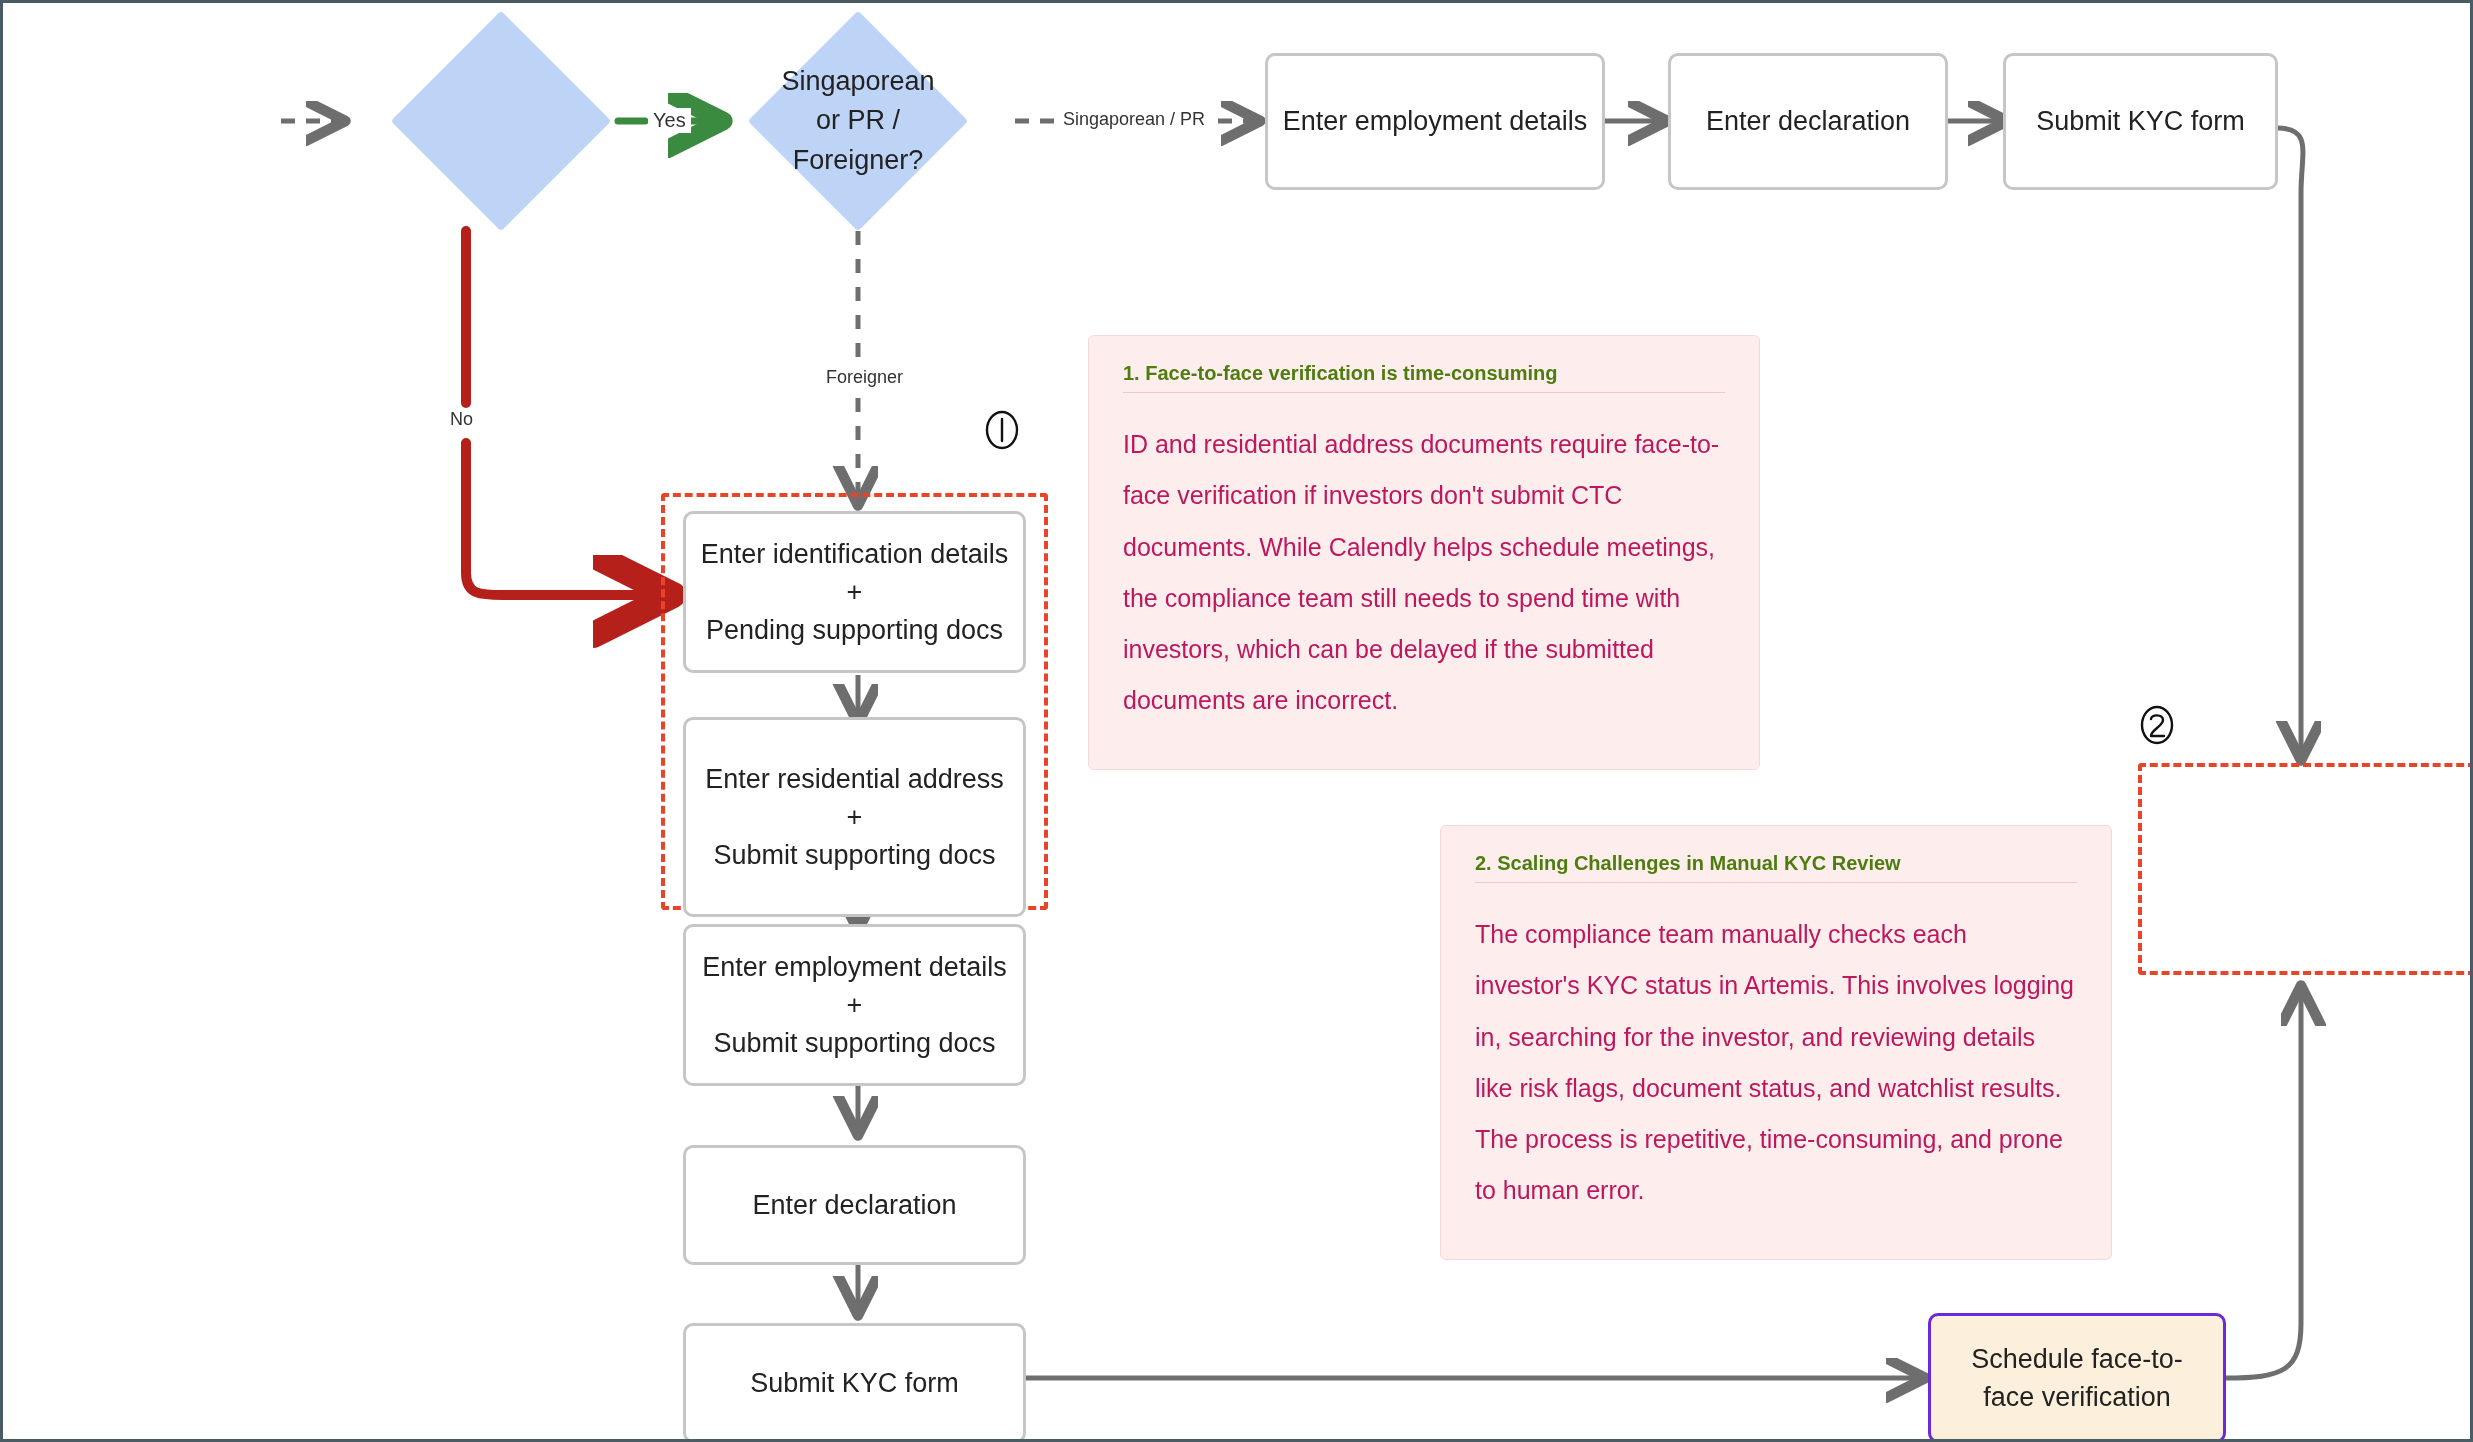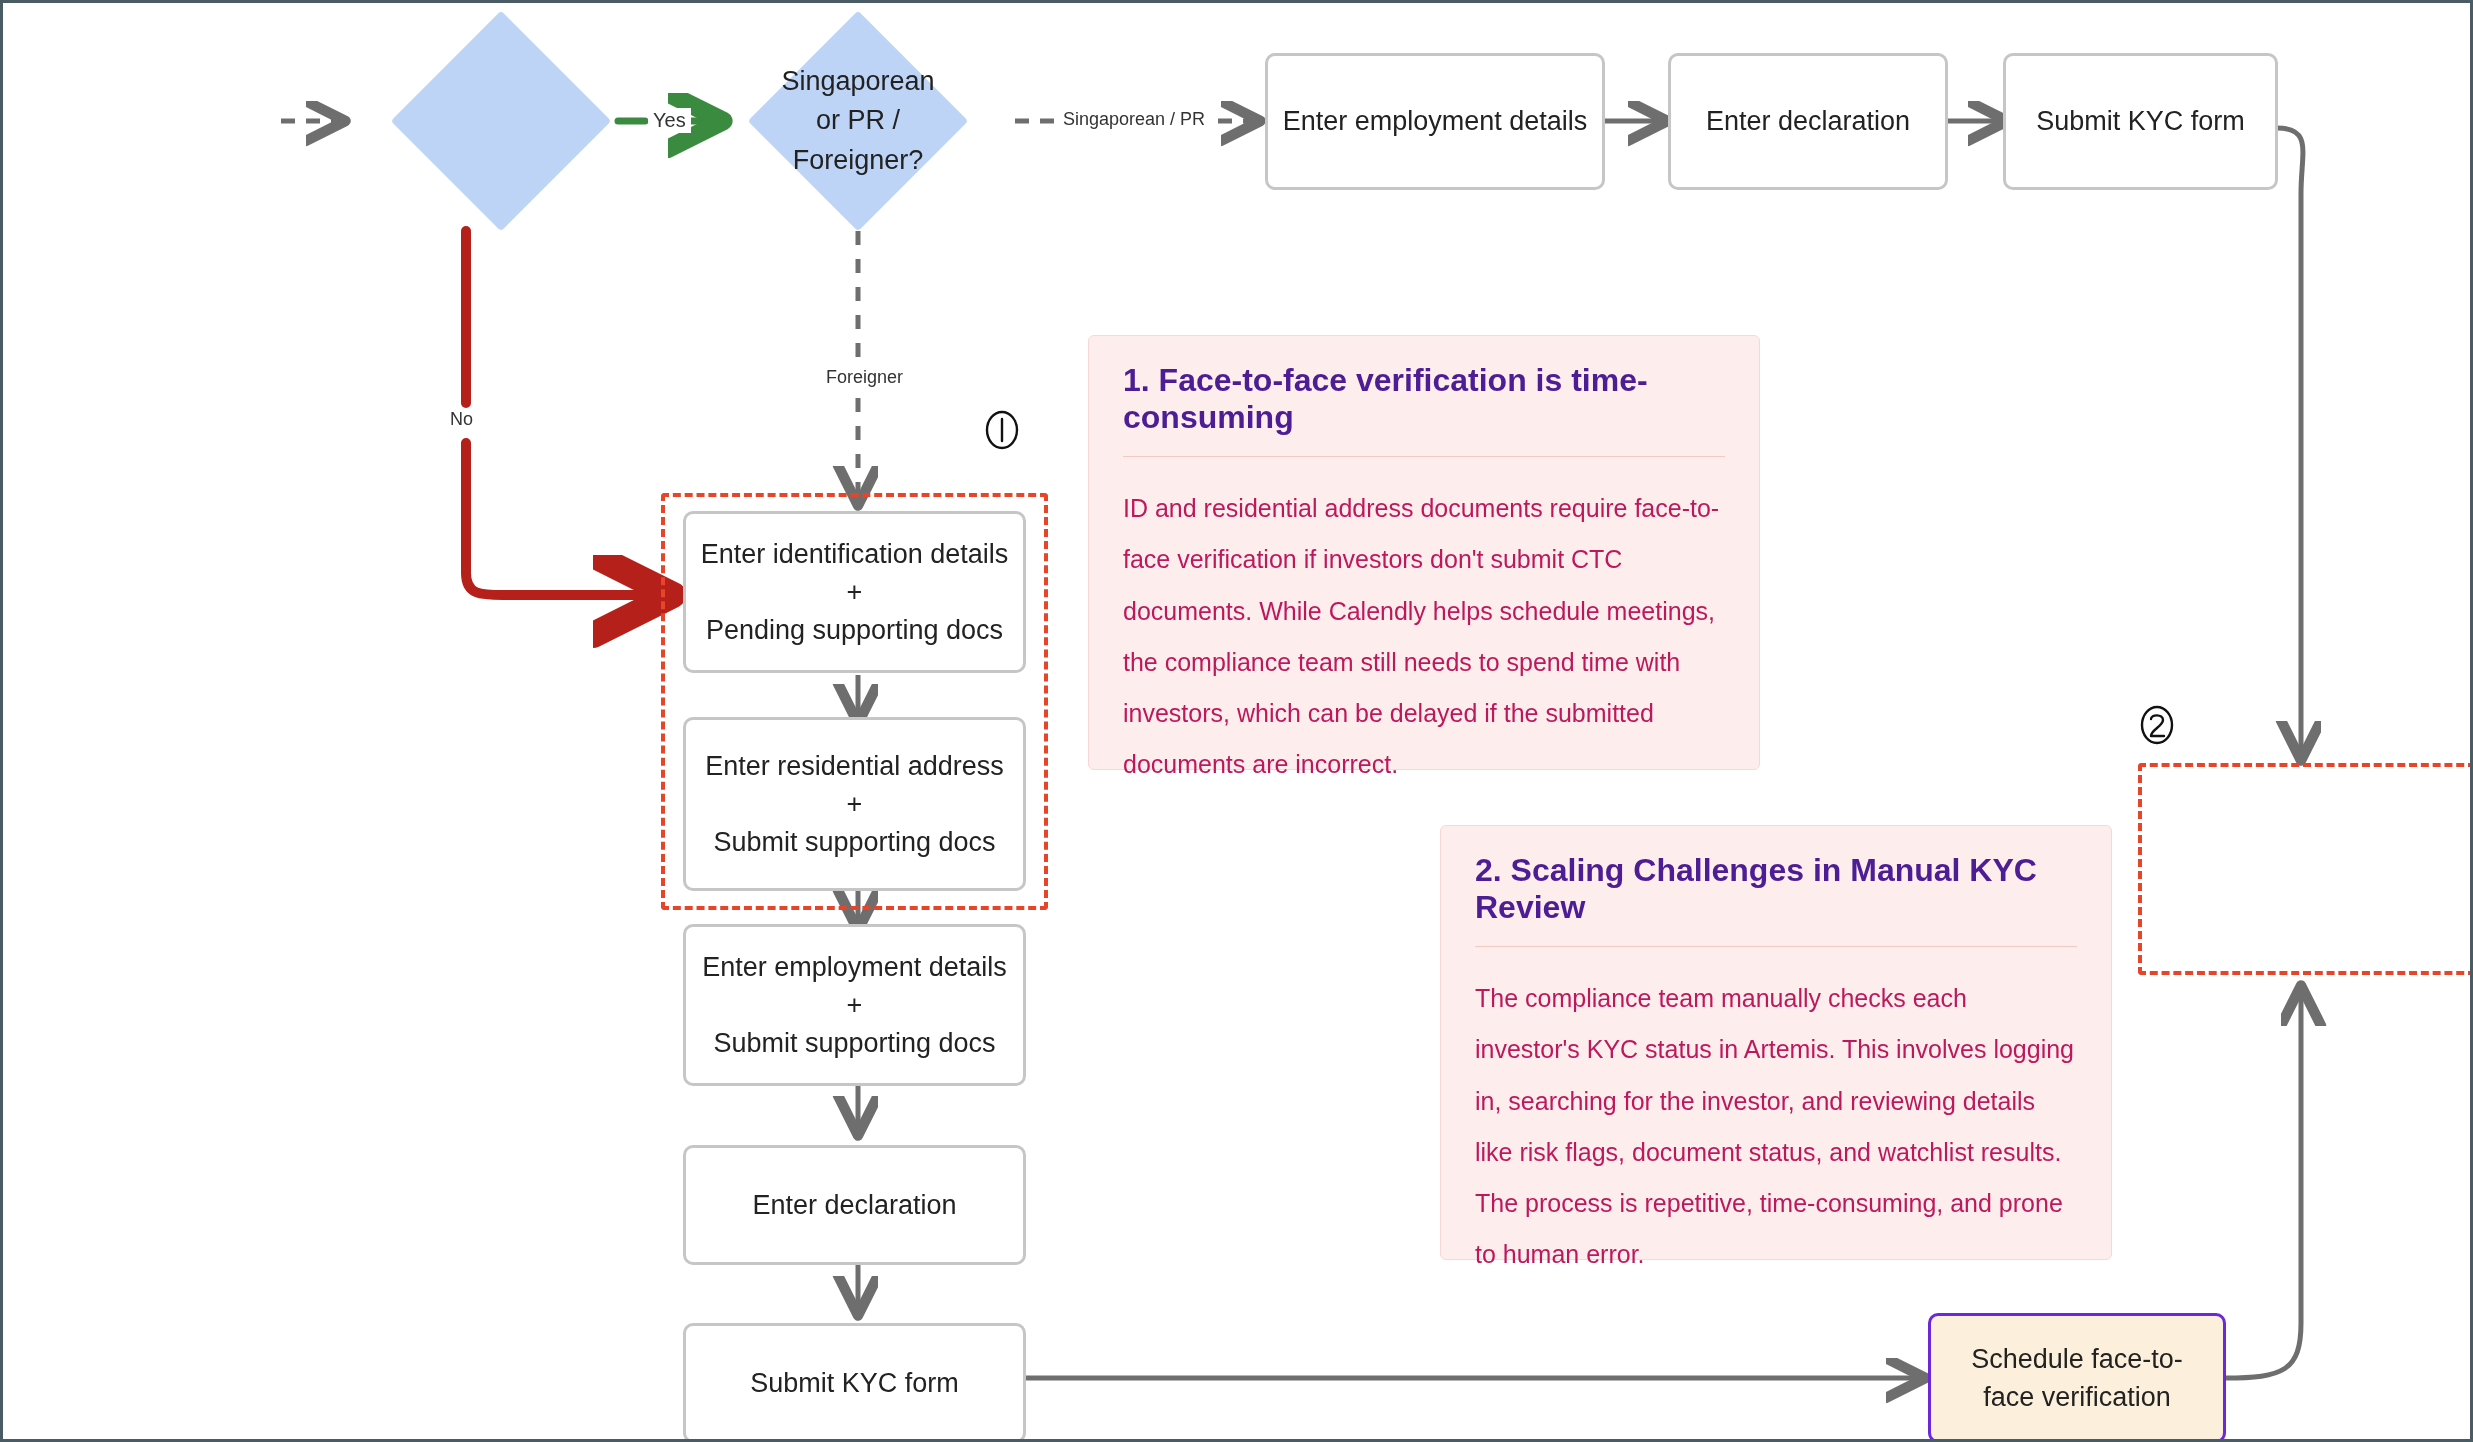--- a/index.html
+++ b/index.html
@@ -82,24 +82,24 @@
   
   .callout{
     position:absolute;
     background:#fdeeed;
     border:1px solid #f6d9d6;
     border-radius:6px;
     box-sizing:border-box;
     padding:26px 34px 30px 34px;
   }
   .callout .ctitle{
-    font-size:32px;
+    font-size:20px;
     font-weight:bold;
-    color:#4c1d95;
-    padding-bottom:20px;
+    color:#4d7c0f;
+    padding-bottom:7px;
     border-bottom:1.5px solid #f3c9c4;
     margin-bottom:26px;
   }
   .callout .cbody{
     font-size:25px;
     color:#be185d;
     line-height:2.05;
   }
 </style>
 </head>
@@ -182,21 +182,21 @@
       <path d="M19,11 L19,33" stroke="#111" stroke-width="2.4" stroke-linecap="round"></path>
     </svg>
   </div>
 
   <div class="node proc" style="left:680px;top:508px;width:343px;height:162px;">
     <span style="white-space:pre-line;">Enter identification details
 +
 Pending supporting docs</span>
   </div>
 
-  <div class="node proc" style="left:680px;top:714px;width:343px;height:174px;">
+  <div class="node proc" style="left:680px;top:714px;width:343px;height:200px;">
     <span style="white-space:pre-line;">Enter residential address
 +
 Submit supporting docs</span>
   </div>
 
   <div class="node proc" style="left:680px;top:921px;width:343px;height:162px;">
     <span style="white-space:pre-line;">Enter employment details
 +
 Submit supporting docs</span>
   </div>

